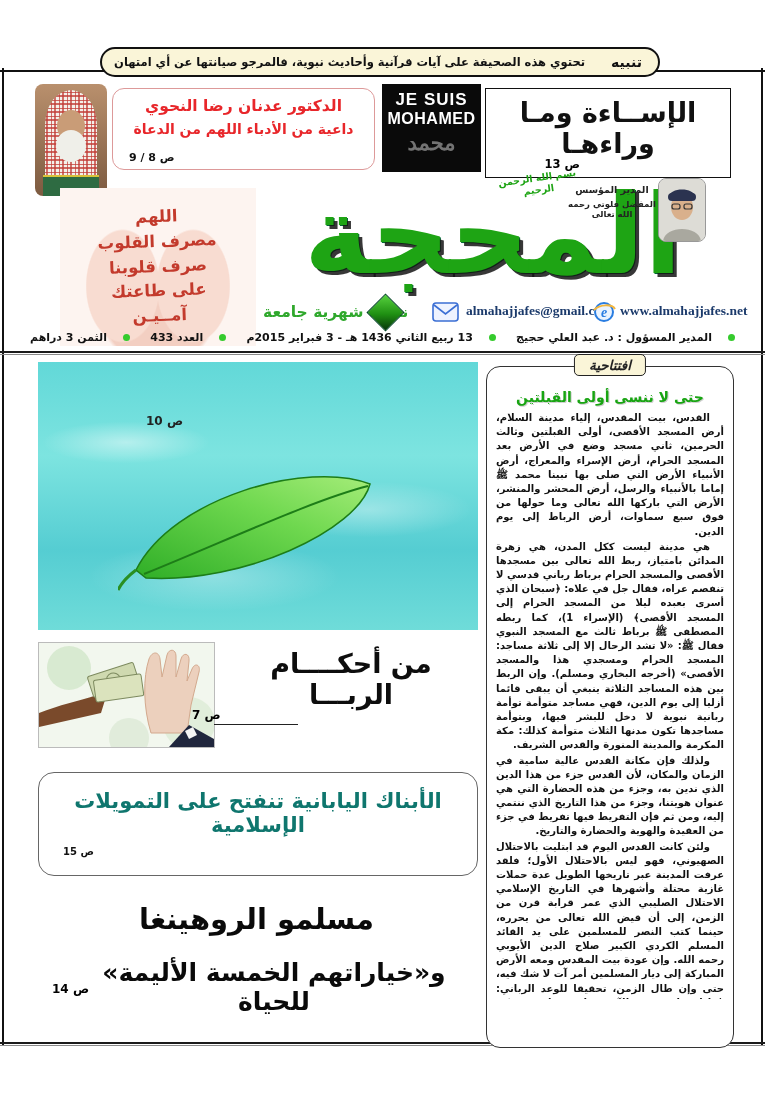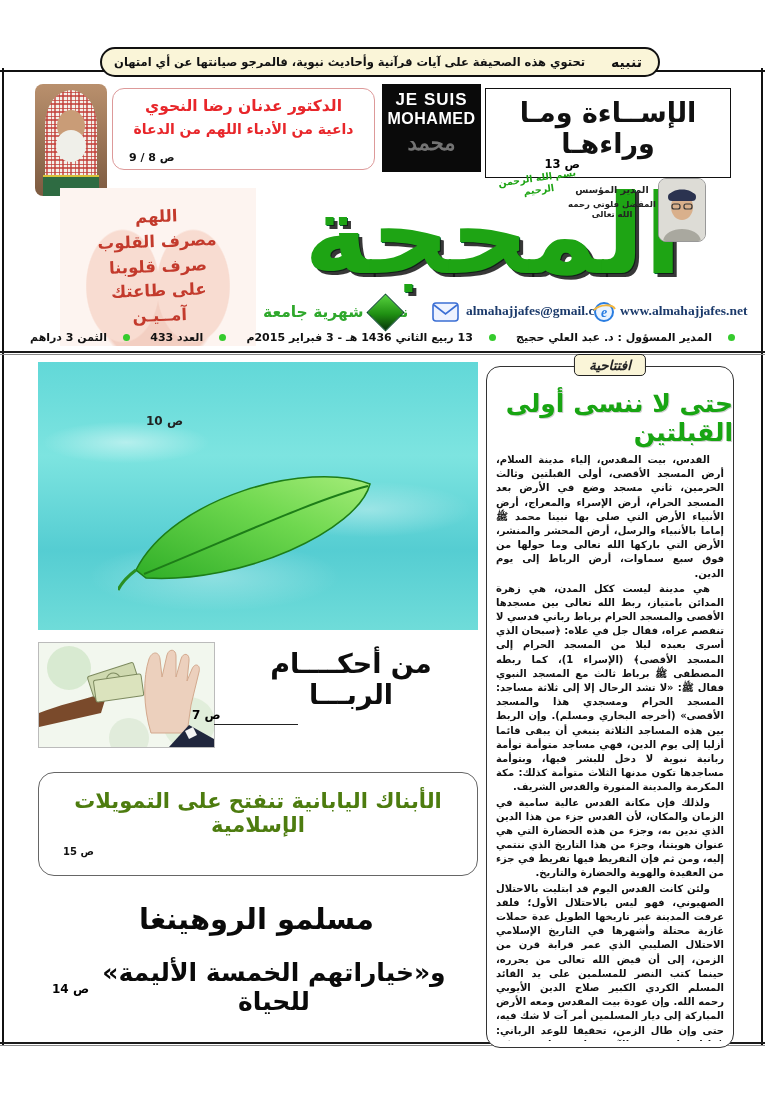--- a/index.html
+++ b/index.html
@@ -57,21 +57,21 @@
      color:#c33a2c;font-weight:bold;font-size:16.5px;line-height:1.5;direction:rtl;transform:rotate(-2deg);}
   
   .infobar{left:30px;top:331px;width:705px;display:flex;direction:rtl;justify-content:space-between;
      font-size:11px;font-weight:bold;color:#111;align-items:center;}
   .infobar .it{display:flex;align-items:center;gap:16px;direction:rtl;}
   .dot{width:7px;height:7px;border-radius:50%;background:#35cb2d;display:inline-block;}
   
   .editorial{left:486px;top:366px;width:248px;height:682px;border:1.5px solid #333;border-radius:14px;box-sizing:border-box;background:#fff;}
   .ed-tab{position:absolute;top:-13px;left:50%;transform:translateX(-50%);background:#faf5d8;border:1.5px solid #222;
       border-radius:5px;padding:2px 14px;font-size:13.5px;font-weight:bold;font-style:italic;color:#222;direction:rtl;white-space:nowrap;}
-  .ed-title{margin-top:22px;color:#18a512;font-size:25px;font-weight:bold;direction:rtl;
+  .ed-title{margin-top:22px;text-align:center;color:#18a512;font-size:14px;font-weight:bold;direction:rtl;
       text-shadow:1px 1px 0 #cfcfcf;}
   .ed-body{padding:6px 9px 8px 9px;direction:rtl;text-align:justify;font-size:10px;font-weight:bold;
       line-height:1.42;color:#111;overflow:hidden;height:594px;box-sizing:border-box;}
   .ed-body p{margin:0 0 1px 0;text-indent:14px;}
   
   .water{left:38px;top:362px;width:440px;height:268px;overflow:hidden;
      background:
       radial-gradient(ellipse 120px 30px at 20% 30%, rgba(255,255,255,.45), rgba(255,255,255,0) 70%),
       radial-gradient(ellipse 150px 40px at 75% 55%, rgba(255,255,255,.35), rgba(255,255,255,0) 70%),
       radial-gradient(ellipse 180px 50px at 40% 80%, rgba(255,255,255,.3), rgba(255,255,255,0) 70%),
@@ -80,21 +80,21 @@
      font-size:27px;font-weight:bold;
      text-shadow:0 0 3px #fff,1px 1px 0 #fff,-1px -1px 0 #fff,1px -1px 0 #fff,-1px 1px 0 #fff,2px 2px 2px rgba(255,255,255,.9);}
   .water .pref{position:absolute;left:108px;top:52px;font-size:12px;font-weight:bold;color:#222;direction:rtl;}
   
   .riba-title{left:225px;top:648px;width:252px;text-align:center;direction:rtl;font-size:27px;font-weight:bold;color:#0d0d0d;letter-spacing:-1px;}
   .riba-pref{left:192px;top:708px;font-size:12px;font-weight:bold;direction:rtl;}
   .riba-line{left:214px;top:724px;width:84px;height:1px;background:#222;}
   .riba-photo{left:38px;top:642px;width:175px;height:104px;border:1px solid #bbb;overflow:hidden;}
   
   .banks{left:38px;top:772px;width:440px;height:104px;border:1.5px solid #666;border-radius:16px;box-sizing:border-box;direction:rtl;}
-  .banks .t{margin-top:16px;text-align:center;color:#4d7c0f;font-size:21px;font-weight:bold;letter-spacing:-.3px;}
+  .banks .t{margin-top:16px;text-align:center;color:#0f766e;font-size:21px;font-weight:bold;letter-spacing:-.3px;}
   .banks .pref{position:absolute;left:24px;bottom:18px;font-size:10px;font-weight:bold;color:#111;direction:rtl;}
   
   .roh1{left:35px;top:902px;width:443px;text-align:center;direction:rtl;font-size:29px;font-weight:bold;color:#0a0a0a;}
   .roh2{left:70px;top:958px;width:408px;text-align:center;direction:rtl;font-size:25px;font-weight:bold;color:#0a0a0a;}
   .roh-pref{left:52px;top:982px;font-size:12px;font-weight:bold;direction:rtl;}
 </style>
 </head>
 <body>
 
 <div class="page">

